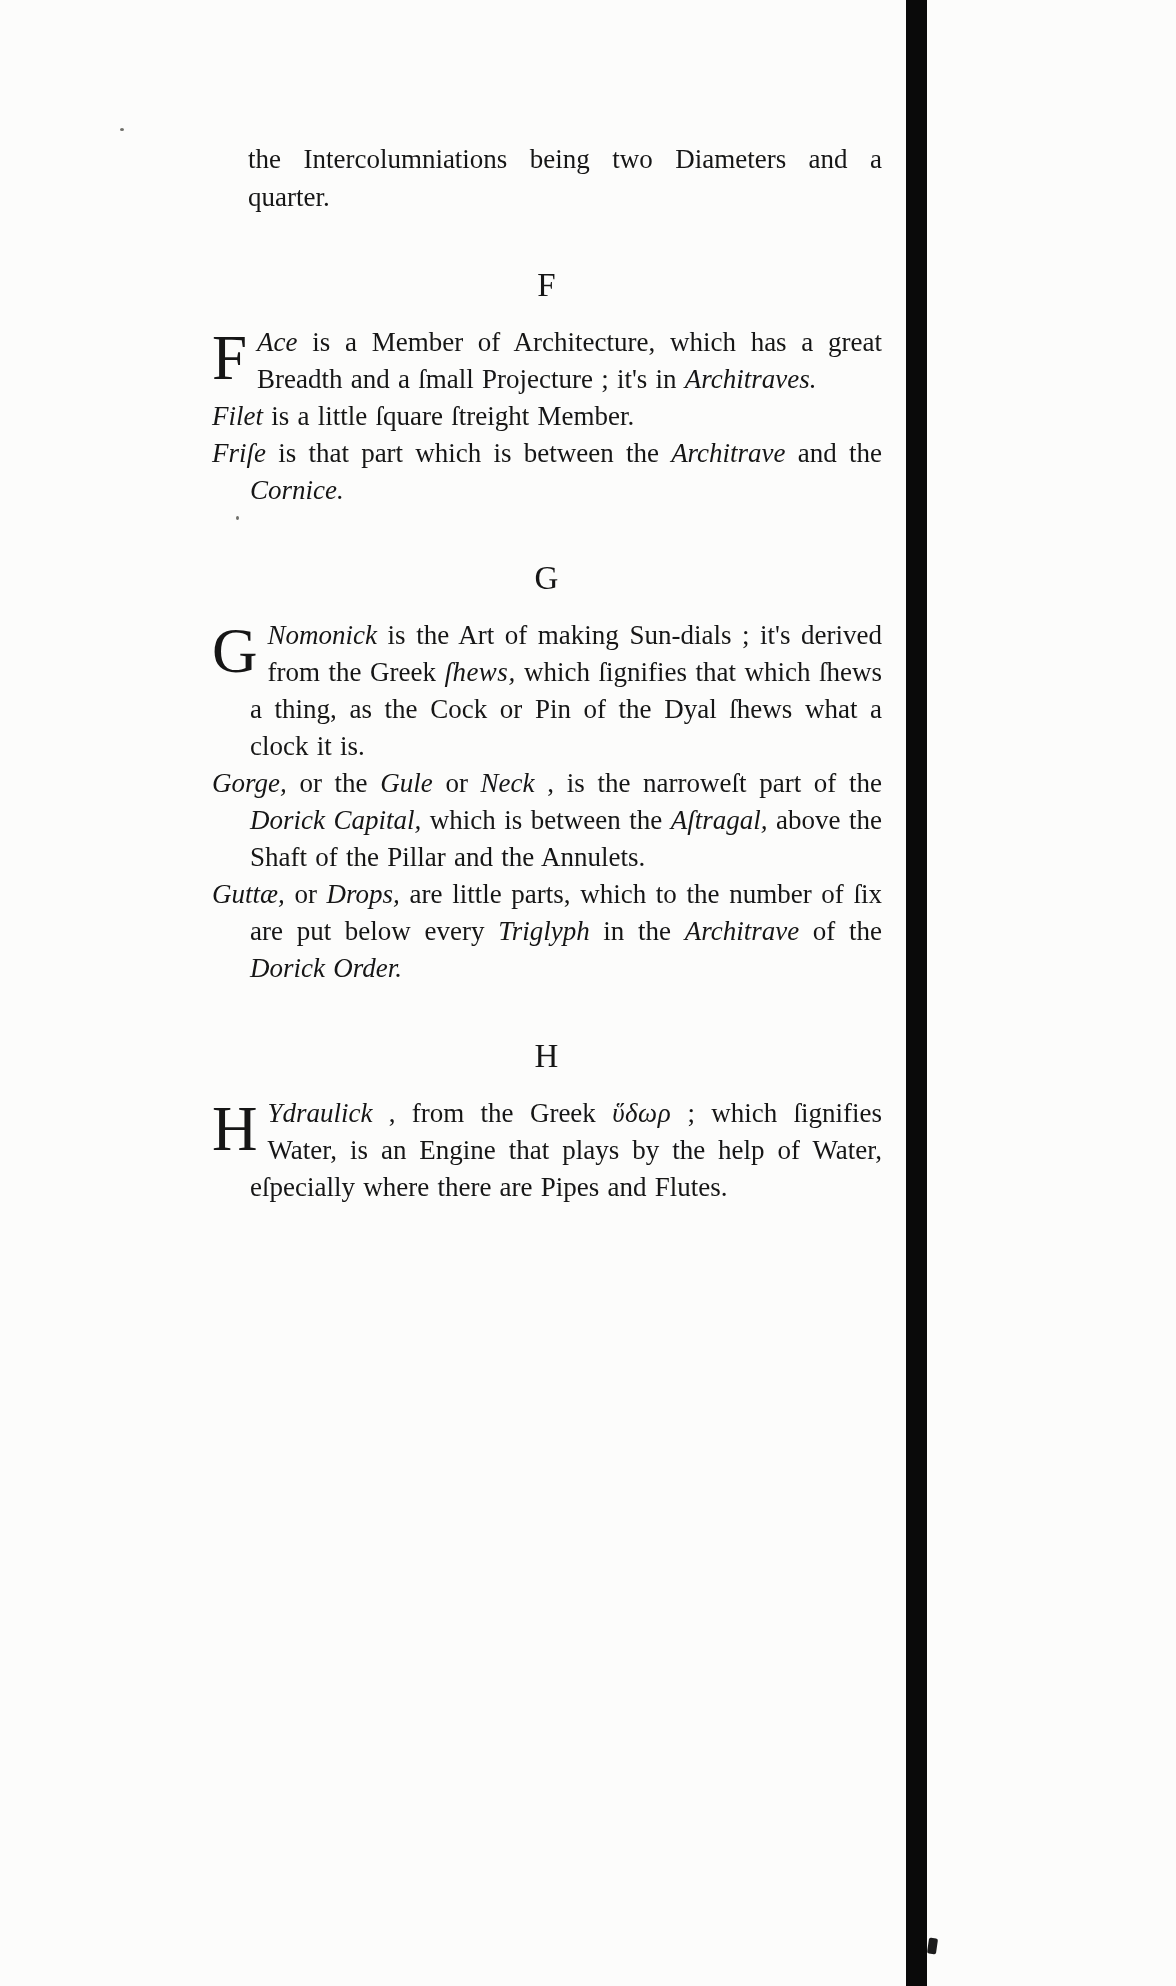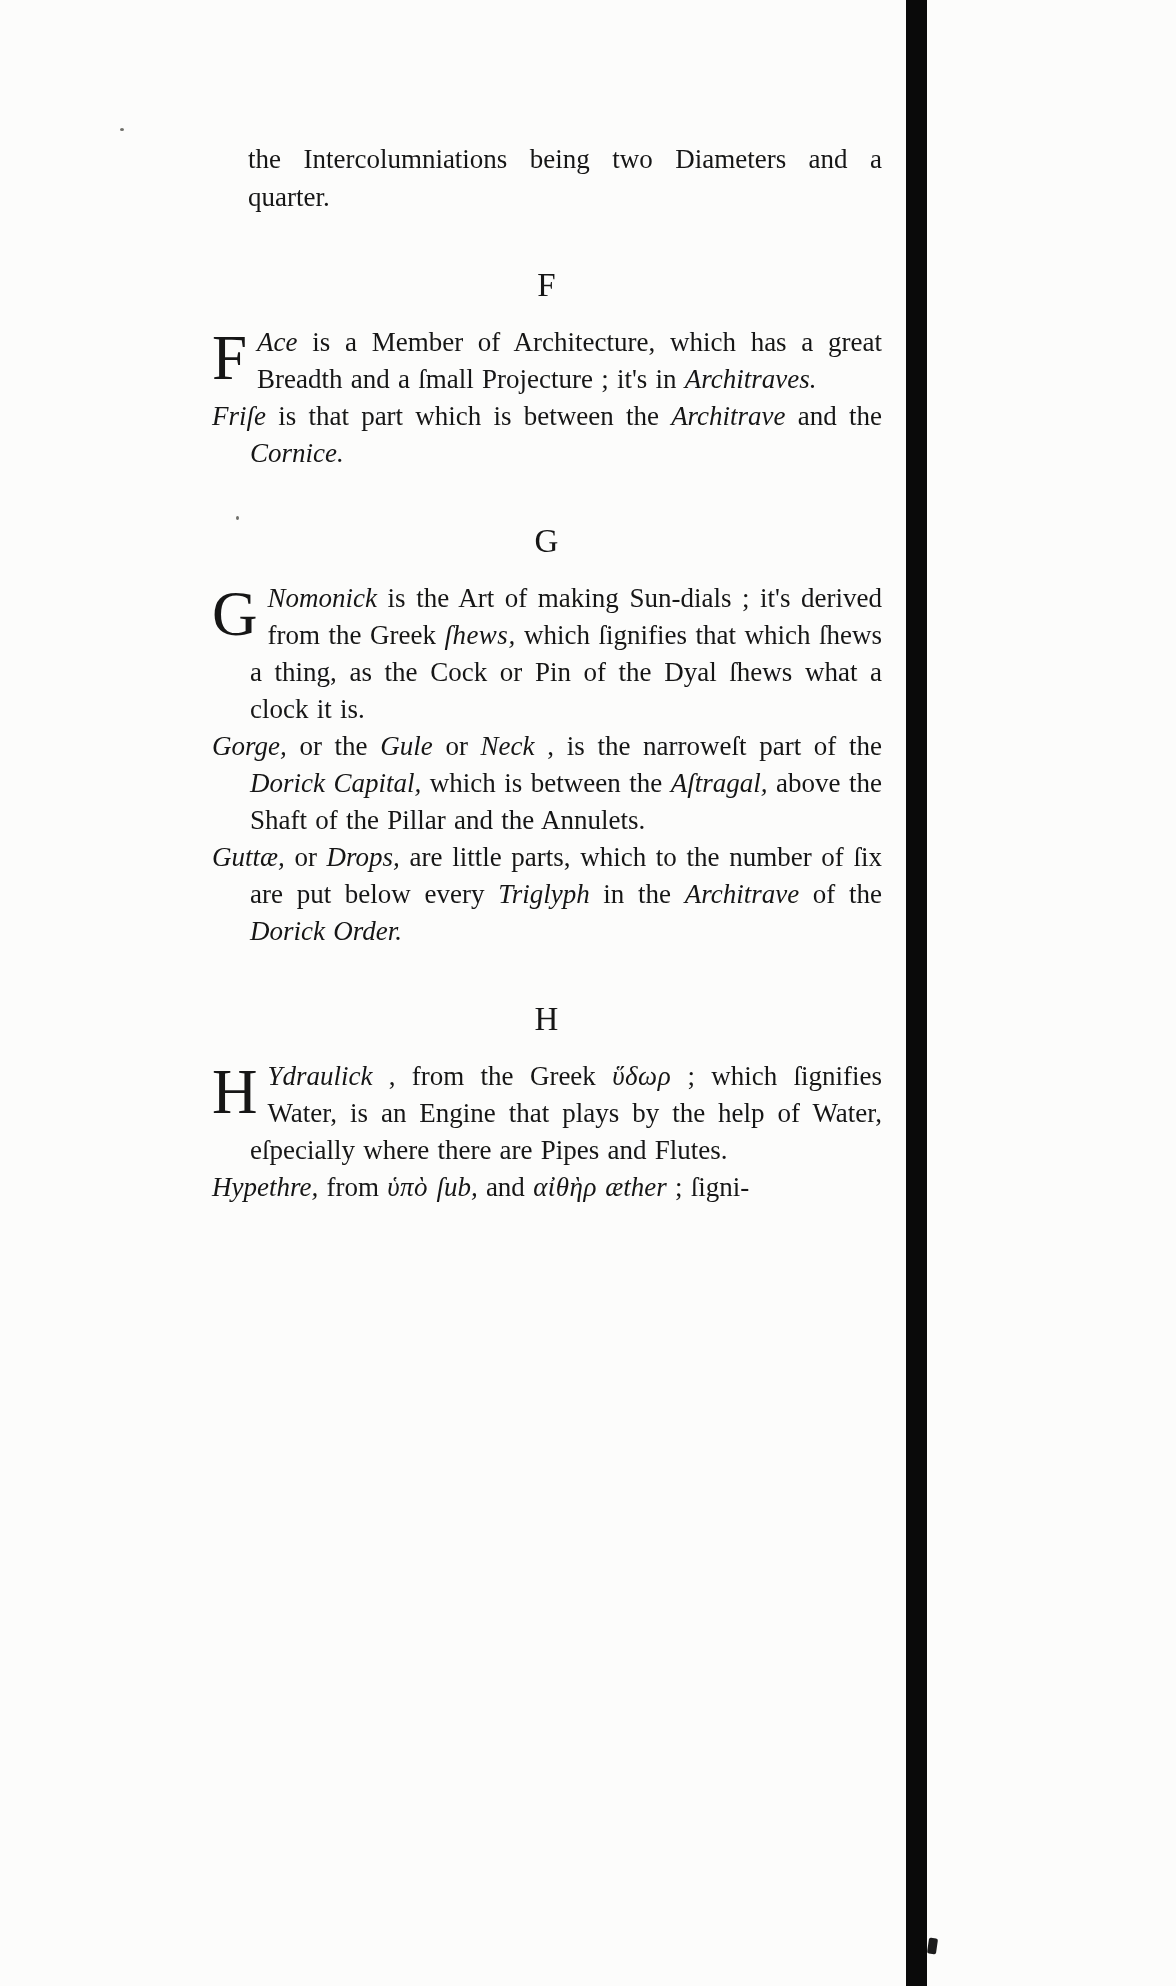--- a/index.html
+++ b/index.html
@@ -100,28 +100,28 @@
 
 <div class="scan-page">
 
   <div class="text-block">
 
     <p class="cont">the Intercolumniations being two Diameters and a quarter.</p>
 
     <div>
         <div class="sec-heading">F</div>
         <p class="entry has-drop"><span class="dropcap">F</span><span class="seg-i">Ace</span><span class="seg-r"> is a Member of Architecture, which has a great Breadth and a ſmall Projecture ; it's in </span><span class="seg-i">Architraves.</span></p>
+        <p class="entry"><span class="seg-i">Filet</span><span class="seg-r"> is a little ſquare ſtreight Member.</span></p>
         <p class="entry"><span class="seg-i">Friſe</span><span class="seg-r"> is that part which is between the </span><span class="seg-i">Architrave</span><span class="seg-r"> and the </span><span class="seg-i">Cornice.</span></p>
         <div class="sec-heading">G</div>
         <p class="entry has-drop"><span class="dropcap">G</span><span class="seg-i">Nomonick</span><span class="seg-r"> is the Art of making Sun-dials ; it's derived from the Greek </span><span class="seg-g">ſhews,</span><span class="seg-r"> which ſignifies that which ſhews a thing, as the Cock or Pin of the Dyal ſhews what a clock it is.</span></p>
         <p class="entry"><span class="seg-i">Gorge,</span><span class="seg-r"> or the </span><span class="seg-i">Gule</span><span class="seg-r"> or </span><span class="seg-i">Neck</span><span class="seg-r"> , is the narroweſt part of the </span><span class="seg-i">Dorick Capital,</span><span class="seg-r"> which is between the </span><span class="seg-i">Aſtragal,</span><span class="seg-r"> above the Shaft of the Pillar and the Annulets.</span></p>
         <p class="entry"><span class="seg-i">Guttæ,</span><span class="seg-r"> or </span><span class="seg-i">Drops,</span><span class="seg-r"> are little parts, which to the number of ſix are put below every </span><span class="seg-i">Triglyph</span><span class="seg-r"> in the </span><span class="seg-i">Architrave</span><span class="seg-r"> of the </span><span class="seg-i">Dorick Order.</span></p>
         <div class="sec-heading">H</div>
         <p class="entry has-drop"><span class="dropcap">H</span><span class="seg-i">Ydraulick</span><span class="seg-r"> , from the Greek </span><span class="seg-g">ὕδωρ</span><span class="seg-r"> ; which ſignifies Water, is an Engine that plays by the help of Water, eſpecially where there are Pipes and Flutes.</span></p>
-        <p class="entry"><span class="seg-i">Hypethre,</span><span class="seg-r"> from </span><span class="seg-g">ὑπὸ</span><span class="seg-r"> </span><span class="seg-i">ſub,</span><span class="seg-r"> and </span><span class="seg-g">αἰθὴρ</span><span class="seg-r"> </span><span class="seg-i">æther</span><span class="seg-r"> ; ſigni-</span></p>
       </div>
 
 
   </div>
 
   <div class="binding-bar"></div>
   <div class="ink-mark"></div>
   <div class="speck speck-1"></div>
   <div class="speck speck-2"></div>
 

